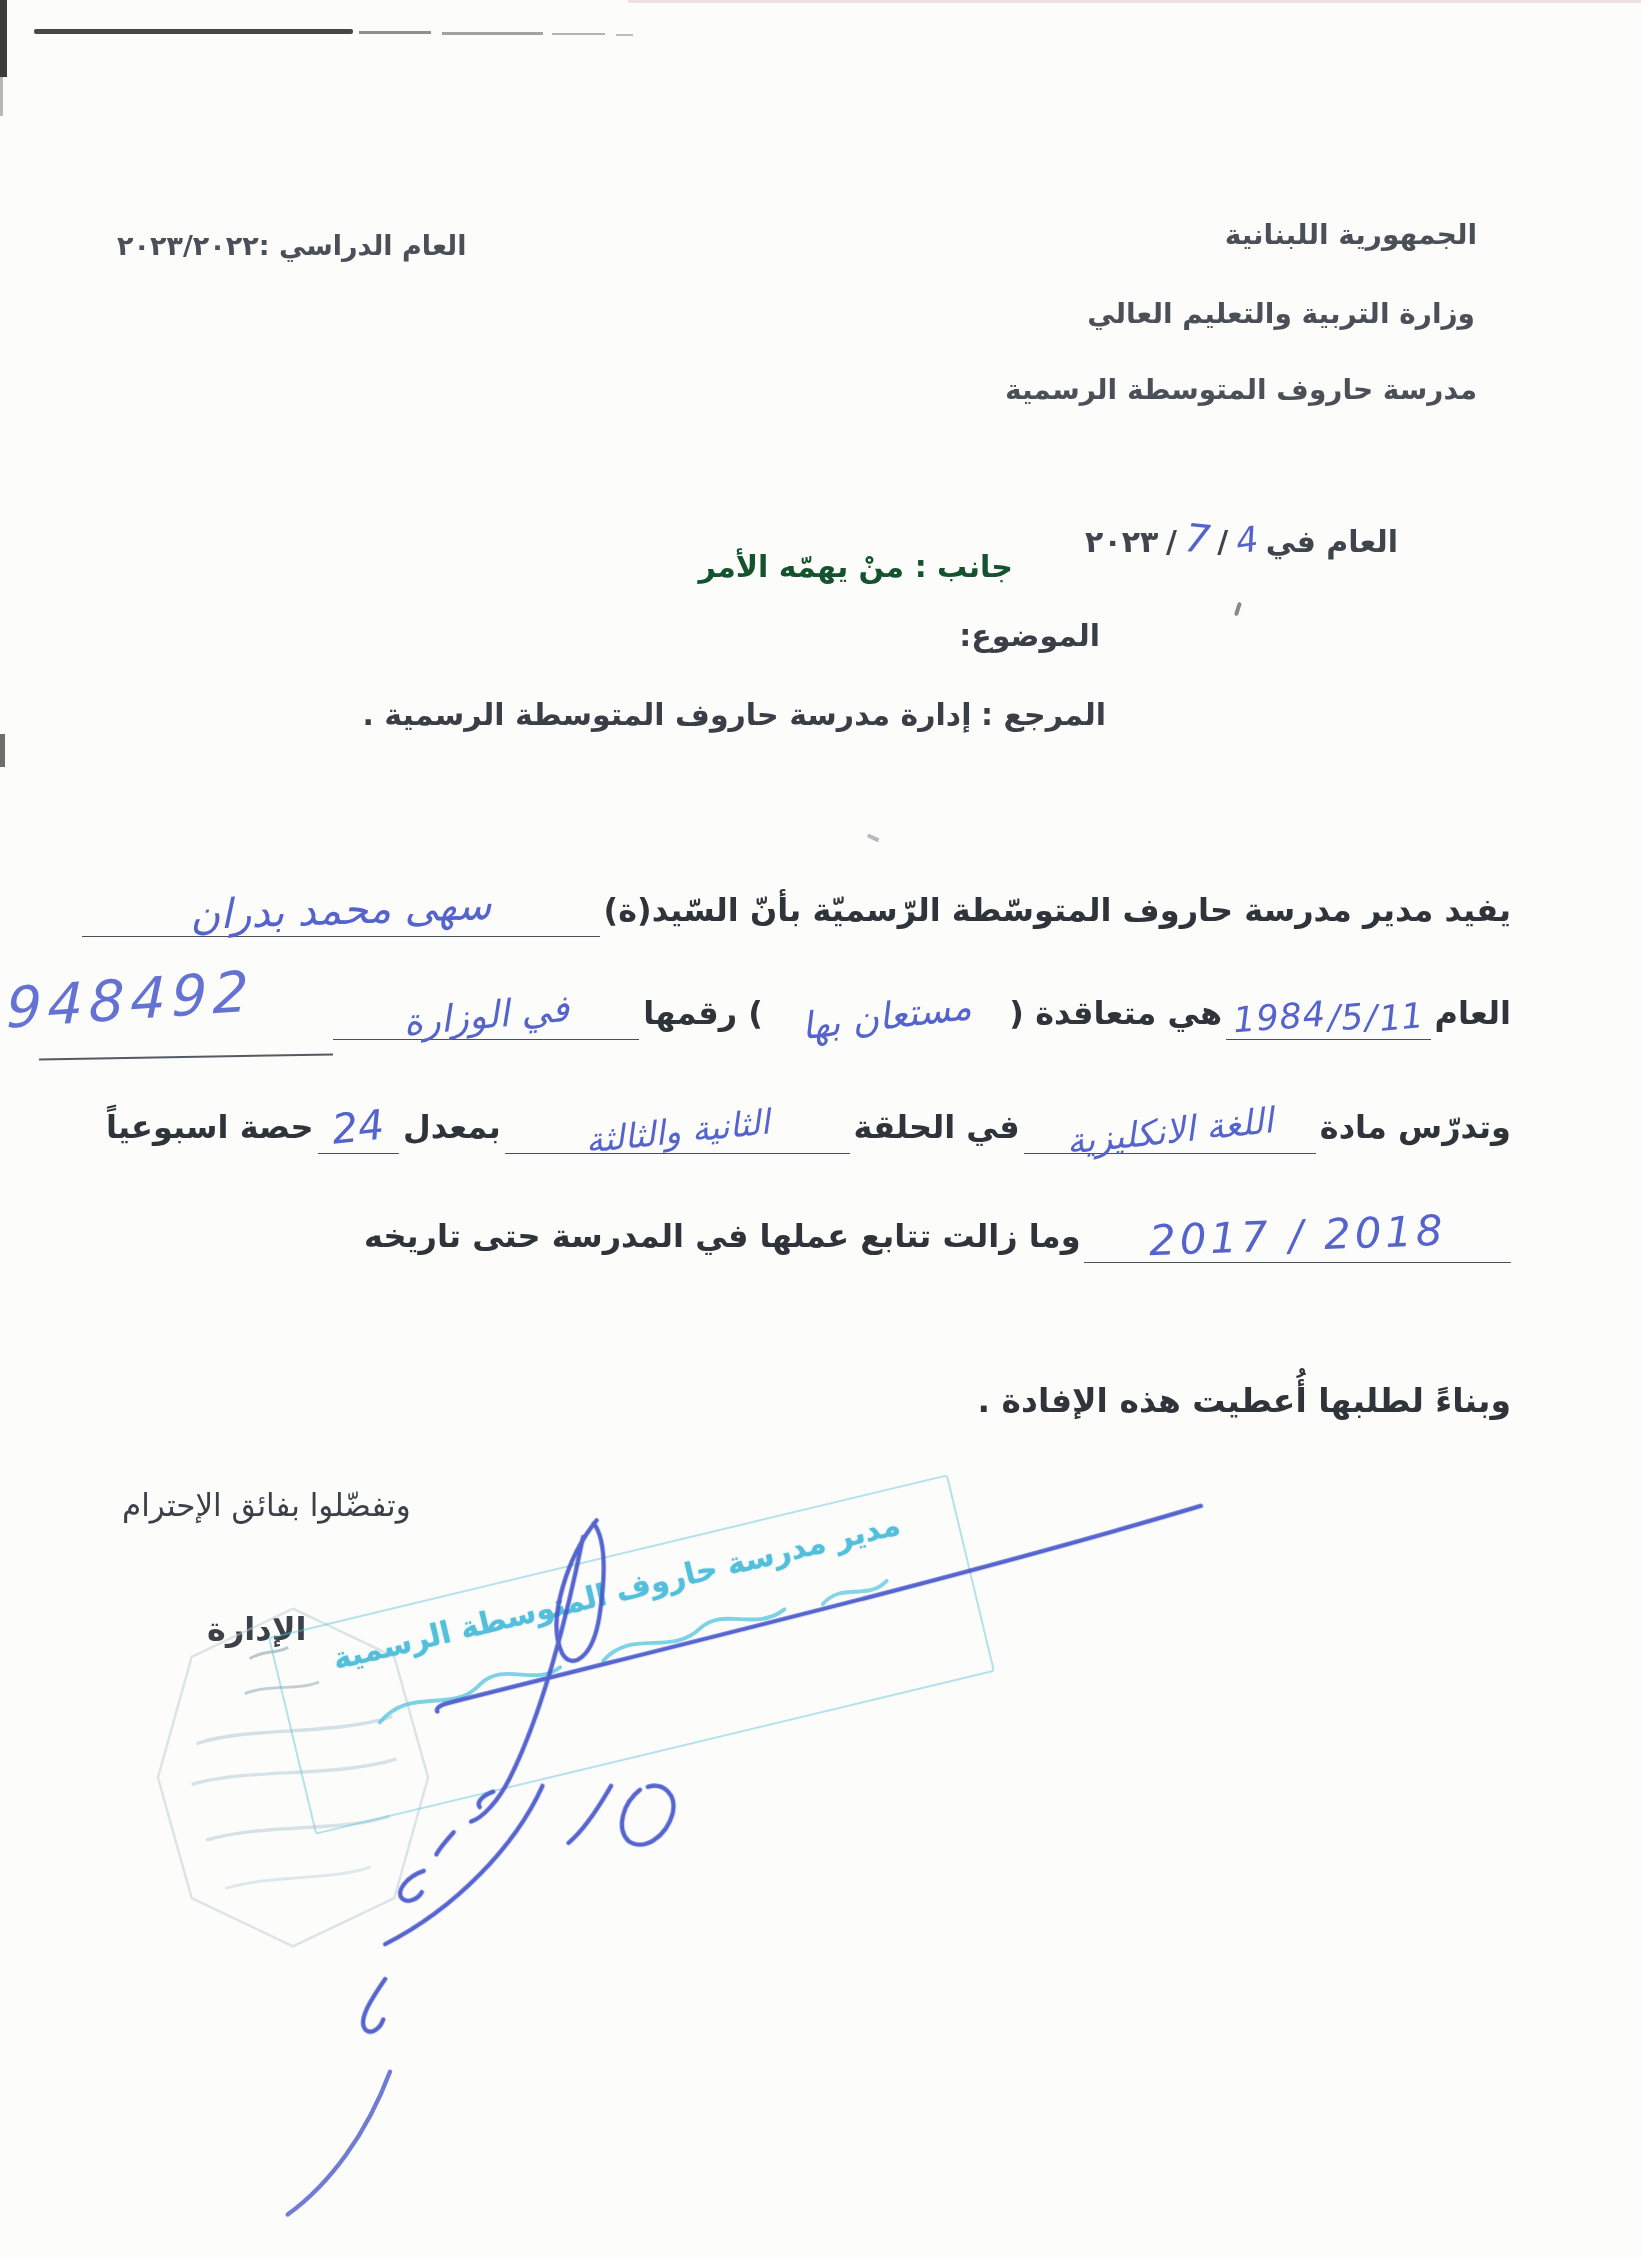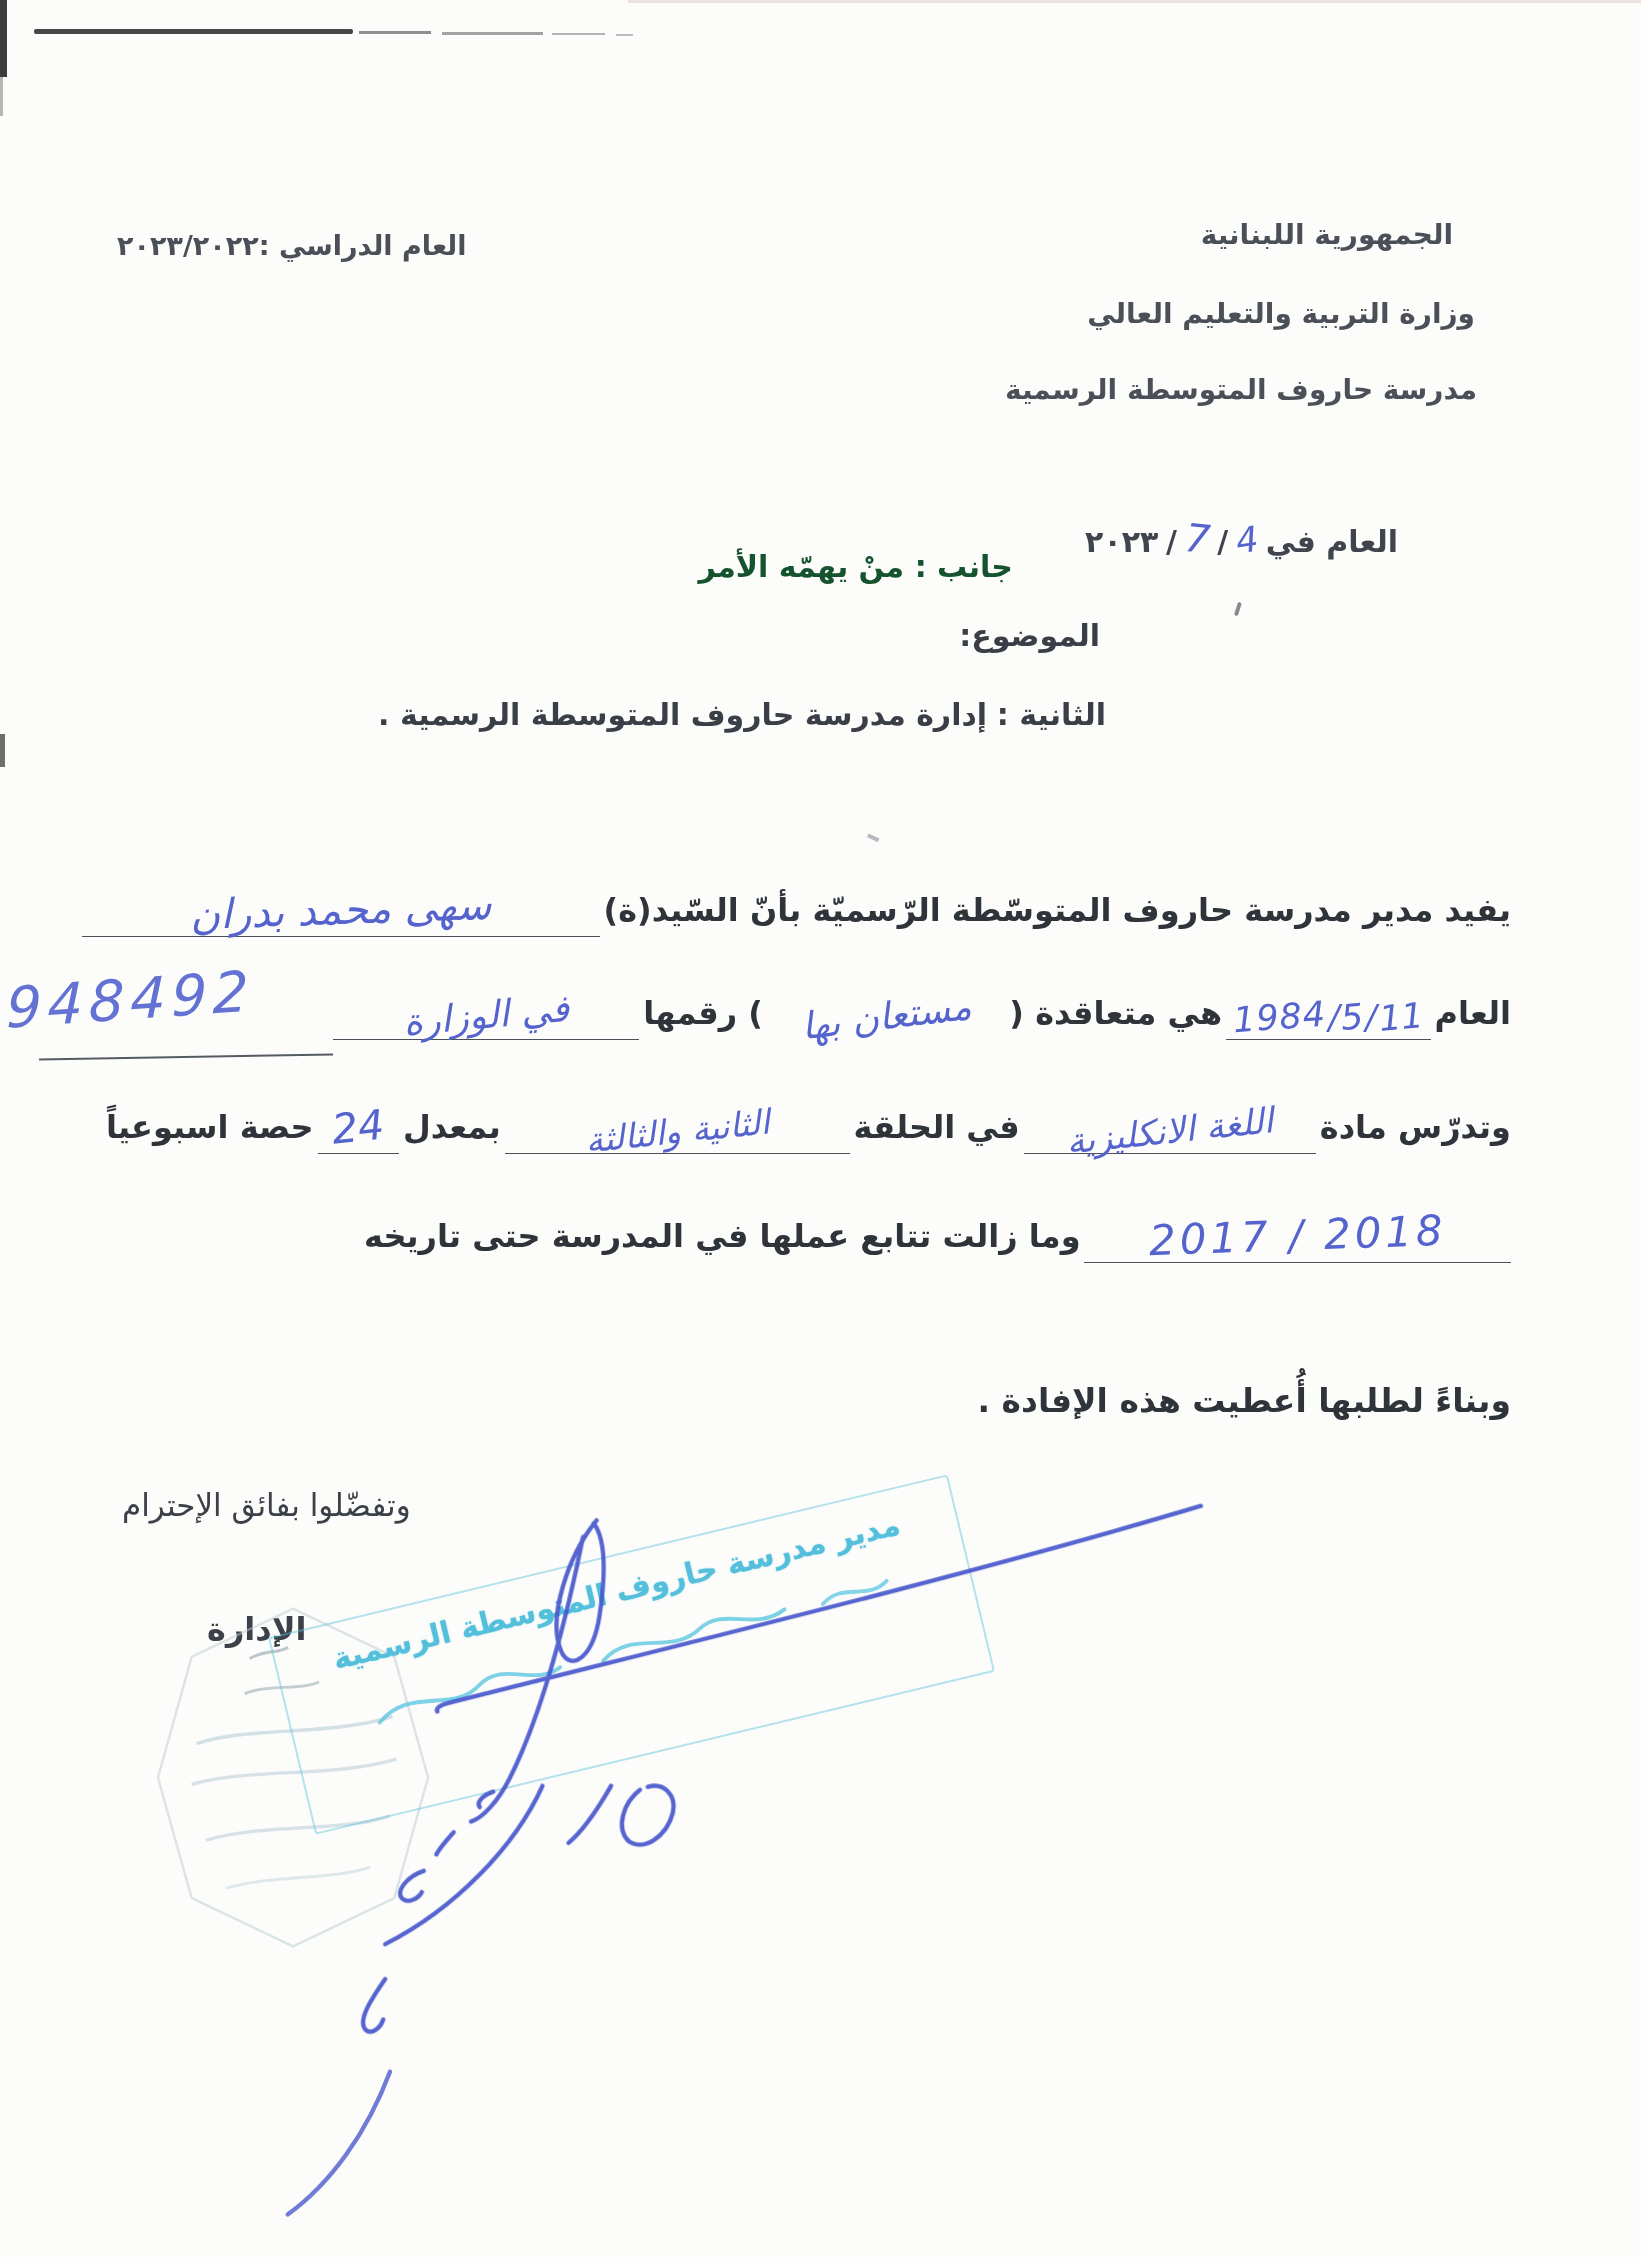--- a/index.html
+++ b/index.html
@@ -35,42 +35,42 @@
   <div class="abs" style="left:442px;top:32px;width:101px;height:2.9px;background:#a3a3a3;"></div>
   <div class="abs" style="left:552px;top:33px;width:53px;height:1.9px;background:#b3b3b3;"></div>
   <div class="abs" style="left:616px;top:34px;width:17.4px;height:1.9px;background:#bdbdbd;"></div>
   <div class="abs" style="left:0;top:0;width:6.8px;height:77px;background:#3c3c3c;"></div>
   <div class="abs" style="left:0;top:77px;width:2.9px;height:39px;background:#888;opacity:.6;"></div>
   <div class="abs" style="left:0;top:734px;width:4.8px;height:33px;background:#4a4a4a;opacity:.8;"></div>
   <div class="abs" style="left:628px;top:0;width:1014px;height:2.9px;background:#e7d6d4;opacity:.7;"></div>
   <div class="abs" style="left:1236px;top:602px;width:3.9px;height:13.5px;background:#8a8a8a;border-radius:1.9px;transform:rotate(18deg);"></div>
   <div class="abs" style="left:871px;top:832px;width:3.9px;height:11.6px;background:#9aa0a8;opacity:.7;transform:rotate(-65deg);"></div>
 
-  <div class="abs printed" style="right:188px;top:218px;font-size:28px;" dir="rtl">الجمهورية اللبنانية</div>
+  <div class="abs printed" style="right:164px;top:218px;font-size:28px;" dir="rtl">الجمهورية اللبنانية</div>
   <div class="abs printed" style="right:166px;top:297px;font-size:28px;" dir="rtl">وزارة التربية والتعليم العالي</div>
   <div class="abs printed" style="right:164px;top:373px;font-size:28px;" dir="rtl">مدرسة حاروف المتوسطة الرسمية</div>
   <div class="abs printed" style="left:102px;top:230px;font-size:27px;margin-left:15px;" dir="rtl">العام الدراسي :٢٠٢٣/٢٠٢٢</div>
 
   <div class="abs" style="right:243px;top:516px;display:flex;direction:rtl;align-items:baseline;gap:7.7px;font-size:30px;color:#3f444d;font-weight:600;">
     <span class="nowrap">العام في</span>
     <span class="hw ltr" style="font-size:35px;transform:rotate(-8deg);">4</span>
     <span>/</span>
     <span class="hw ltr" style="font-size:39px;transform:rotate(6deg);">7</span>
     <span>/</span>
     <span>٢٠٢٣</span>
   </div>
 
   <div class="abs printed" style="right:628px;top:549px;font-size:30px;color:#14532d;text-align:center;" dir="rtl">جانب : منْ يهمّه الأمر</div>
 
   <div class="abs" style="right:541px;top:618px;display:flex;direction:rtl;gap:9.7px;font-size:30px;color:#3a3e47;">
     <span style="font-weight:700;">الموضوع:</span>
   </div>
 
   <div class="abs" style="right:535px;top:697px;display:flex;direction:rtl;gap:9.7px;font-size:30px;color:#3a3e47;">
-    <span style="font-weight:700;">الثانية :</span>
+    <span style="font-weight:700;">المرجع :</span>
     <span style="font-weight:600;">إدارة مدرسة حاروف المتوسطة الرسمية .</span>
   </div>
 
   <div class="bline" style="top:886px;width:1429px;">
     <span class="p">يفيد مدير مدرسة حاروف المتوسّطة الرّسميّة بأنّ السّيد(ة)</span>
     <span class="fill" style="flex:1;">
       <span class="hw rtl" style="font-size:41px;letter-spacing:1.9px;transform:rotate(-2deg);">سهى محمد بدران</span>
     </span>
   </div>
 

